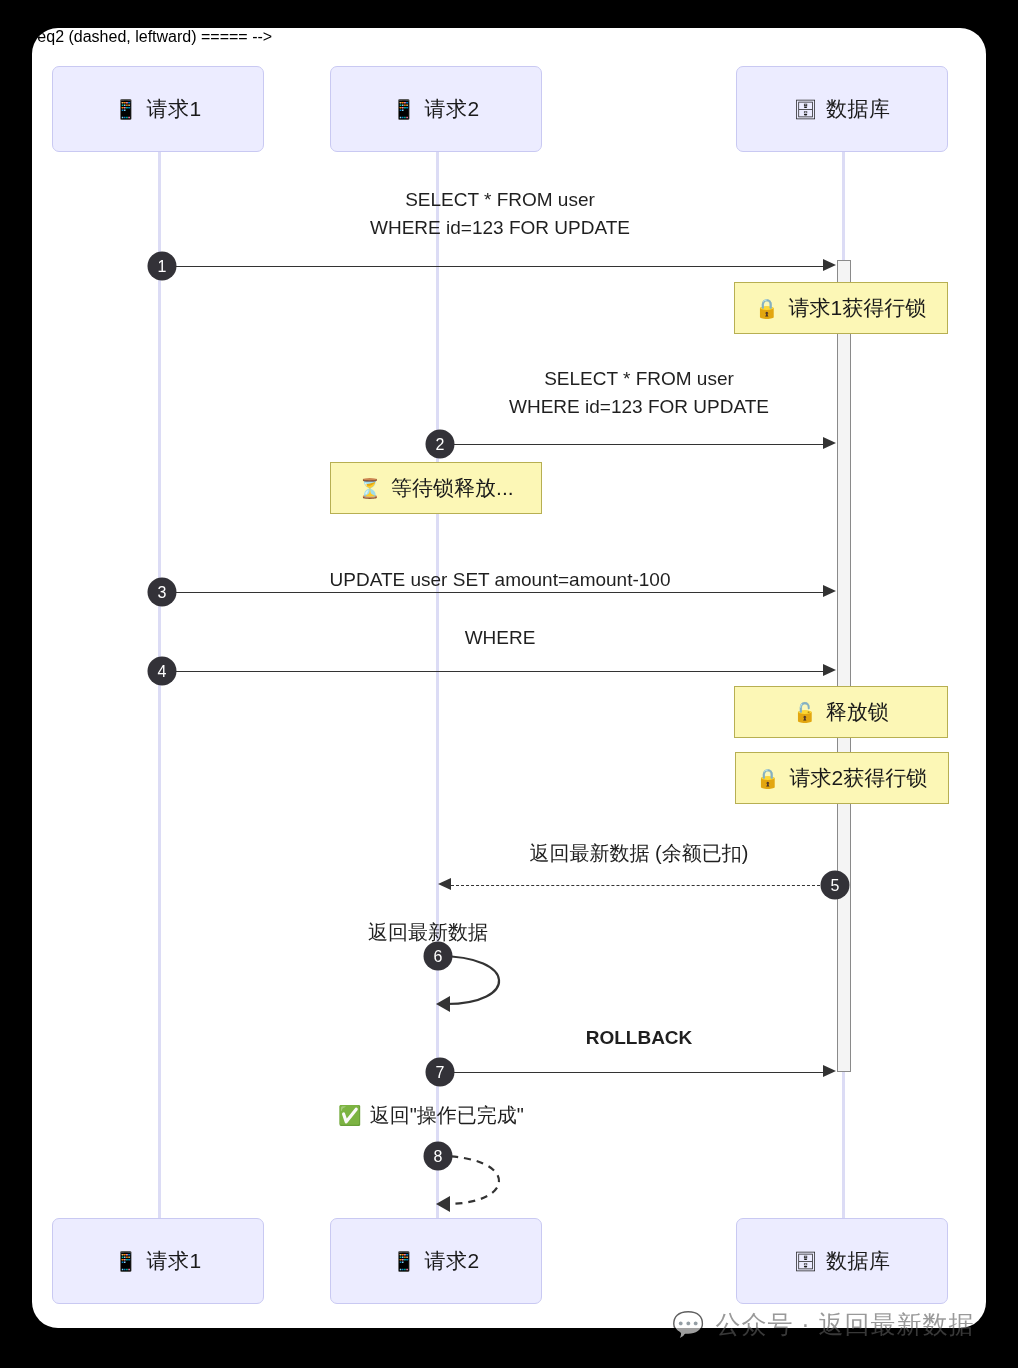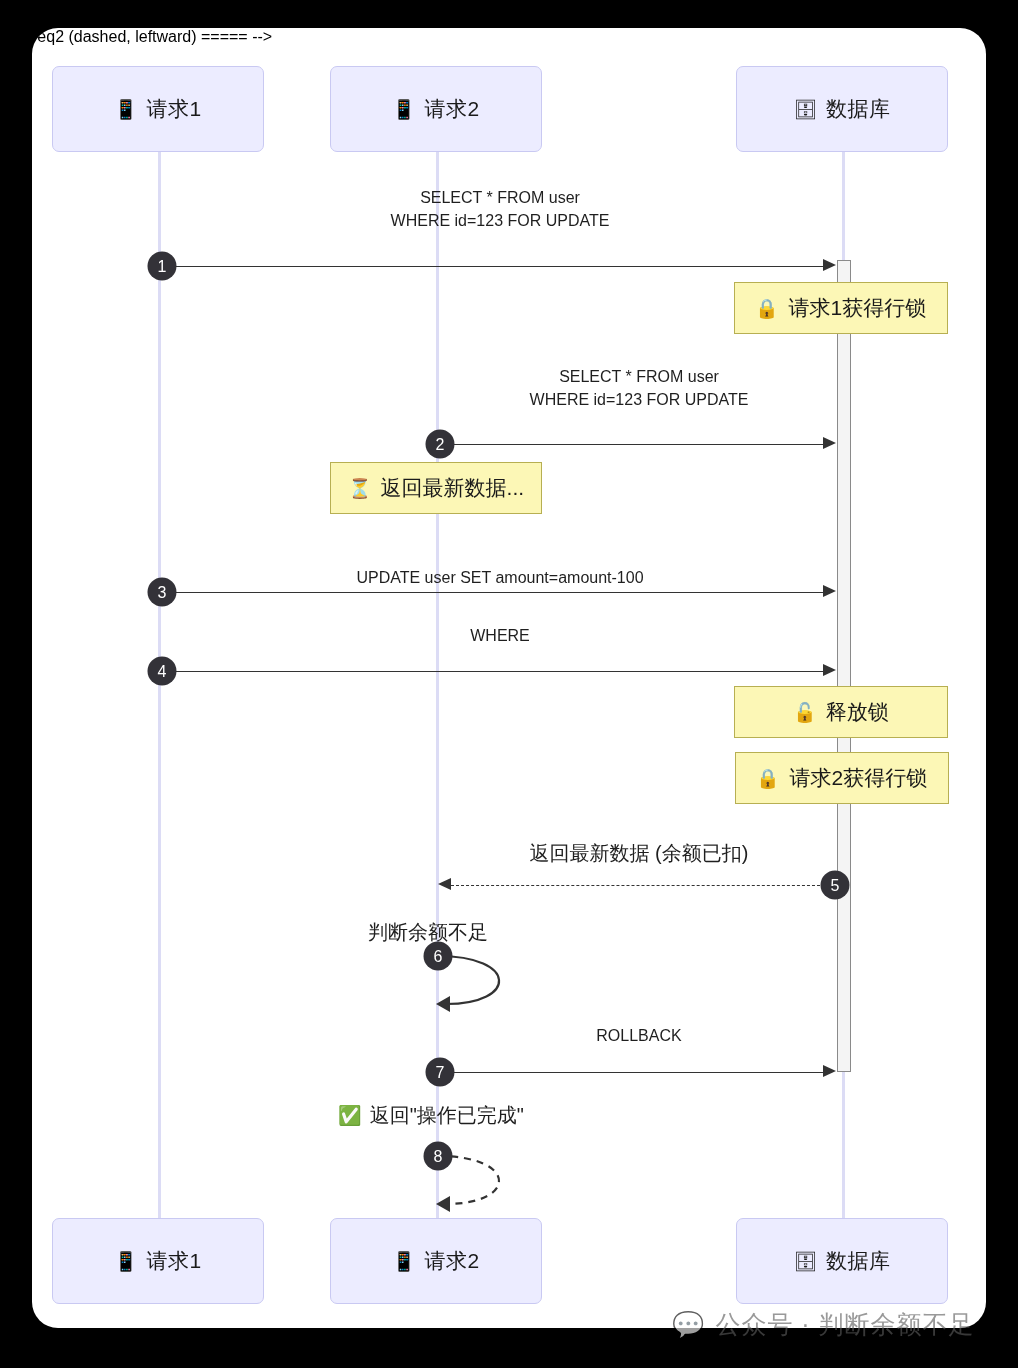--- a/index.html
+++ b/index.html
@@ -35,21 +35,21 @@
 
   
   .activation{
     position:absolute;box-sizing:border-box;
     background:#F4F4F4;border:1px solid #8A8A8A;
   }
 
   
   .msglabel{
     position:absolute;text-align:center;
-    font-size:16px;color:#1f1f1f;line-height:1.45;white-space:pre;
+    font-size:19px;color:#1f1f1f;line-height:1.45;white-space:pre;
     transform:translateX(-50%);
   }
   .msglabel.cjk{font-size:20px;}
   .msglabel.left{transform:none;text-align:left;}
 
   
   .arrowline{
     position:absolute;height:0;border-top:1.6px solid #333;
   }
   .arrowline.dashed{border-top:1.8px dashed #333;}
@@ -137,21 +137,21 @@
       
       <div class="msglabel" style="left:607px;top:337px;">SELECT * FROM user
 WHERE id=123 FOR UPDATE</div>
       <div class="arrowline" style="left:406px;top:416px;width:386px;"></div>
       <div class="arrowhead right" style="left:791px;top:409px;"></div>
       <div class="seqnum" style="left:408px;top:416px;">2</div>
 
       
       <div class="note" style="left:298px;top:434px;width:212px;height:52px;">
         <span class="nico">⏳</span>
-        <span>返回最新数据...</span>
+        <span>等待锁释放...</span>
       </div>
 
       
       <div class="msglabel" style="left:468px;top:538px;">UPDATE user SET amount=amount-100</div>
       <div class="arrowline" style="left:128px;top:564px;width:664px;"></div>
       <div class="arrowhead right" style="left:791px;top:557px;"></div>
       <div class="seqnum" style="left:130px;top:564px;">3</div>
 
       
       <div class="msglabel" style="left:468px;top:596px;">WHERE</div>
@@ -171,29 +171,29 @@
         <span>请求2获得行锁</span>
       </div>
 
        req2 (dashed, leftward) ===== --&gt;
       <div class="msglabel cjk" style="left:607px;top:811px;">返回最新数据 (余额已扣)</div>
       <div class="arrowline dashed" style="left:419px;top:857px;width:374px;"></div>
       <div class="arrowhead left" style="left:406px;top:850px;"></div>
       <div class="seqnum" style="left:803px;top:857px;">5</div>
 
       
-      <div class="msglabel left cjk" style="left:336px;top:890px;">判断余额不足</div>
+      <div class="msglabel left cjk" style="left:336px;top:890px;">返回最新数据</div>
       <svg class="selfloop" style="left:400px;top:918px;" width="120" height="70" viewBox="0 0 120 70">
         <path d="M 6 10 C 86 10, 86 58, 14 58" fill="none" stroke="#333" stroke-width="2.2"></path>
         <polygon points="18,50 4,58 18,66" fill="#333"></polygon>
       </svg>
       <div class="seqnum" style="left:406px;top:928px;">6</div>
 
       
-      <div class="msglabel" style="left:607px;top:996px;">ROLLBACK</div>
+      <div class="msglabel" style="left:607px;top:996px;font-weight:bold;">ROLLBACK</div>
       <div class="arrowline" style="left:406px;top:1044px;width:386px;"></div>
       <div class="arrowhead right" style="left:791px;top:1037px;"></div>
       <div class="seqnum" style="left:408px;top:1044px;">7</div>
 
       
       <div class="msglabel left cjk" style="left:306px;top:1073px;display:flex;align-items:center;">
         <span style="margin-right:8px;font-size:19px;line-height:1;">✅</span>
         <span>返回"操作已完成"</span>
       </div>
       <svg class="selfloop" style="left:400px;top:1118px;" width="120" height="70" viewBox="0 0 120 70">
@@ -216,15 +216,15 @@
       <div class="participant" style="left:704px;top:1190px;width:212px;height:86px;">
         <span class="pico">🗄</span>
         <span>数据库</span>
       </div>
 
     </div>
   </div>
 
   <div id="watermark">
     <span class="wmicon">💬</span>
-    <span>公众号 · 判断余额不足</span>
+    <span>公众号 · 返回最新数据</span>
   </div>
 </div>
 
 </body></html>

